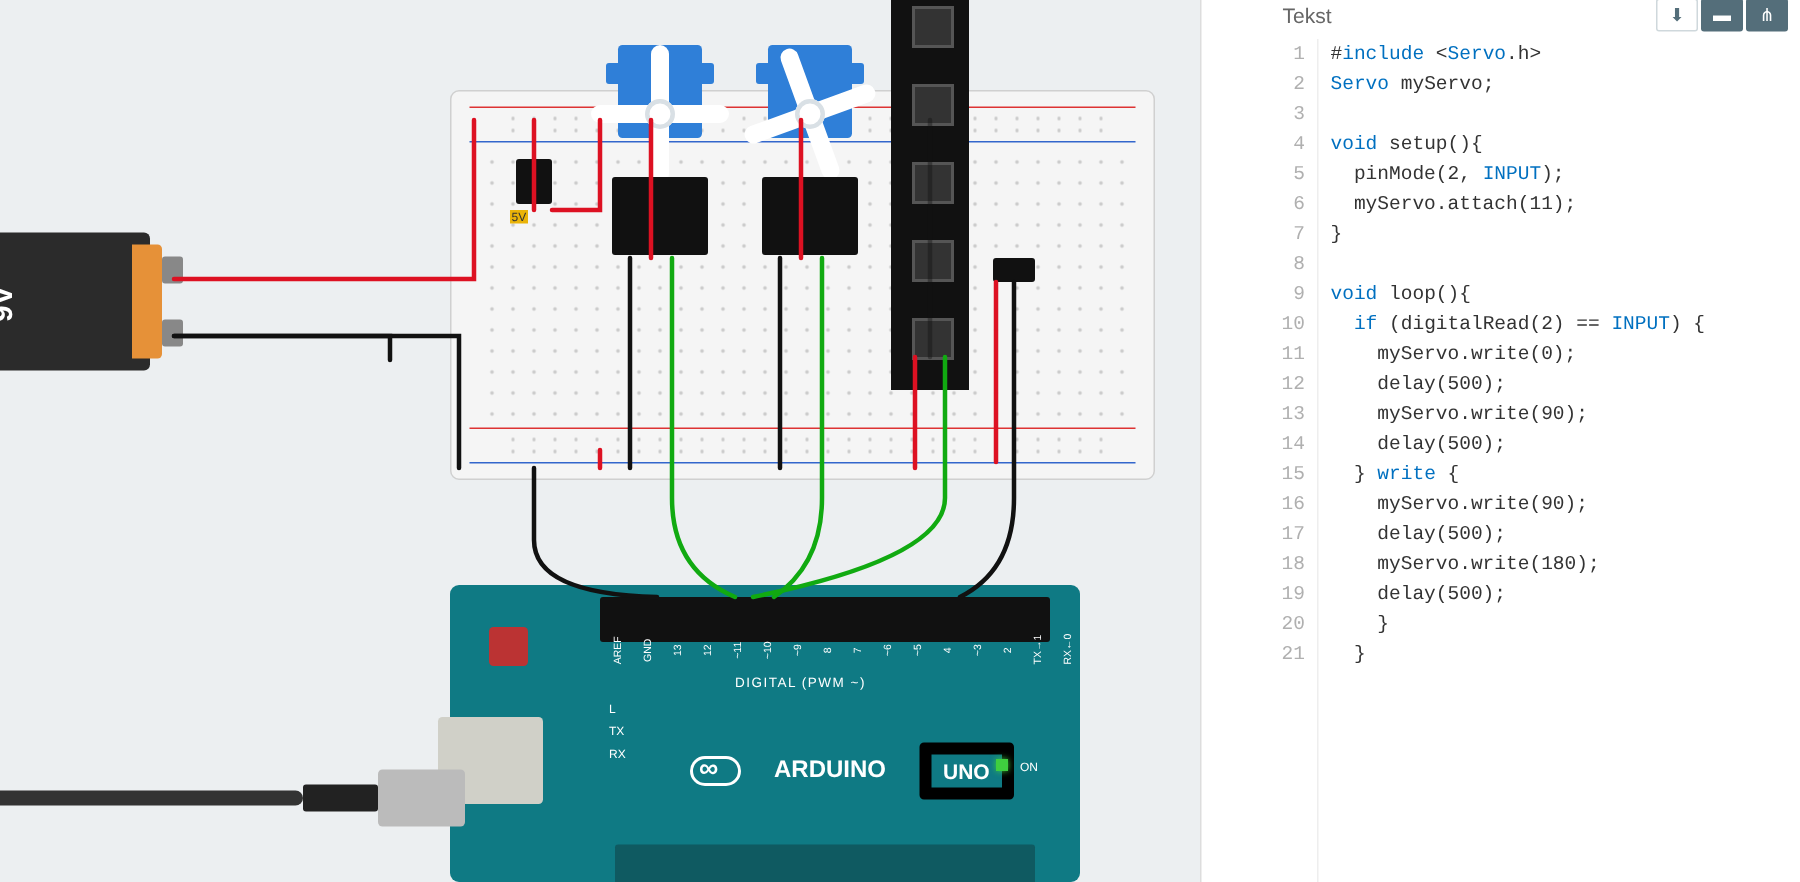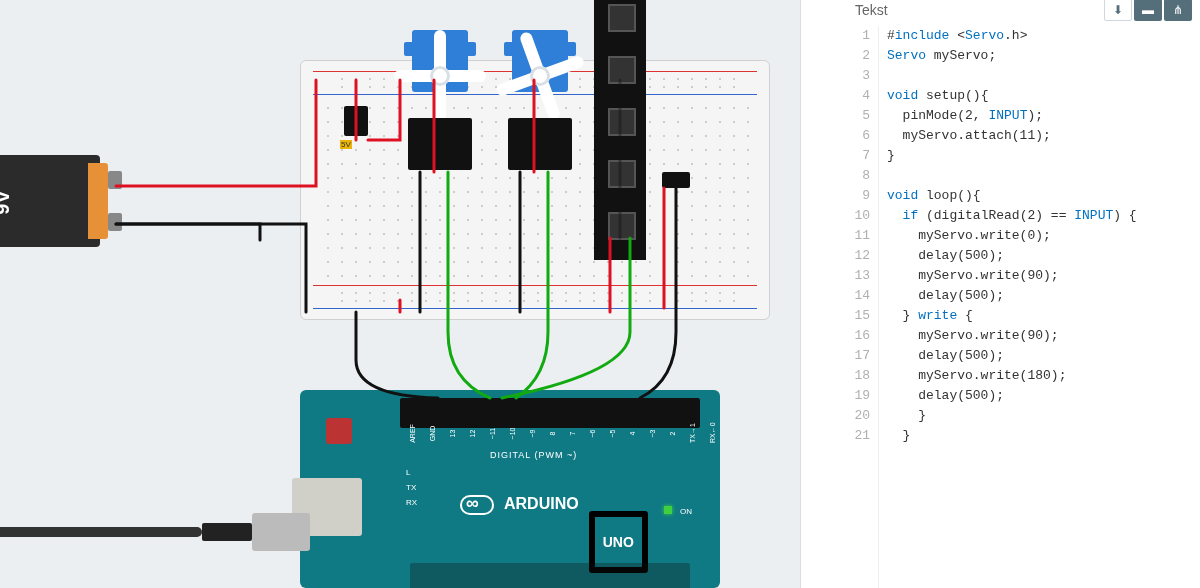--- a/index.html
+++ b/index.html
@@ -32,24 +32,24 @@
     background-image: radial-gradient(circle, #ccc 1.2px, transparent 1.4px);
     background-size: 14px 14px;}
   .bb-rail-holes { position:absolute; left:22px; right:12px; top:6px; height:16px;
     background-image: radial-gradient(circle, #ccc 1.1px, transparent 1.3px);
     background-size: 14px 8px;}
   .arduino { position:absolute; left:300px; top:390px; width:420px; height:198px; background:#0f7a84; border-radius:6px;}
   .arduino .header { position:absolute; top:8px; left:100px; width:300px; height:30px; background:#111; border-radius:2px;}
   .arduino .header2 { position:absolute; bottom:-5px; left:110px; width:280px; height:30px; background:#111; border-radius:2px; opacity:.3;}
   .arduino .usb { position:absolute; left:-8px; top:88px; width:70px; height:58px; background:#d0d0c8; border-radius:3px;}
   .arduino .reset { position:absolute; left:26px; top:28px; width:26px; height:26px; background:#b33; border-radius:3px;}
-  .ard-logo { position:absolute; left:160px; top:105px; color:#fff; font-weight:bold; font-size:16px; display:flex; gap:10px;}
+  .ard-logo { position:absolute; left:160px; top:105px; color:#fff; font-weight:bold; font-size:16px; display:flex; align-items:center; gap:22px;}
   .ard-inf { width:34px; height:20px; border:2px solid #fff; border-radius:12px; display:inline-block; position:relative;}
   .ard-inf::before{content:"∞"; position:absolute; left:4px; top:-4px; color:#fff; font-size:18px;}
-  .uno-box { border:6px solid #000000; color:#fff; font-size:14px; padding:17px 8px; border-radius:3px;margin-top:16px;}
+  .uno-box { border:8px solid #000000; color:#fff; font-size:14px; padding:3px 8px; border-radius:3px;}
   .pin-labels { position:absolute; top:40px; left:106px; display:flex; gap:1px; color:#fff; font-size:7px;}
   .pin-labels span { width:19px; text-align:center; transform:rotate(-90deg) translateY(-3px); transform-origin: center; display:inline-block;}
   .pin-row-label { position:absolute; top:60px; left:190px; color:#fff; font-size:9px; letter-spacing:1px;text-align:center;}
   .side-labels { position:absolute; left:106px; top:78px; color:#fff; font-size:8px; display:flex; flex-direction:column; gap:6px;}
   .on-label{position:absolute; right:28px; top:117px; color:#fff; font-size:8px;}
   .on-led{position:absolute; right:48px; top:116px; width:8px; height:8px; background:#3fcf3f; box-shadow:0 0 4px #3fcf3f;}
   .servo { position:absolute; width:72px; height:84px; }
   .servo .body { position:absolute; top:0; left:8px; width:56px; height:62px; background:#2f7fd8; border-radius:3px;}
   .servo .tab { position:absolute; top:12px; width:72px; left:0; height:14px; background:#2f7fd8; border-radius:2px;}
   .servo .hub { position:absolute; top:36px; left:26px; width:20px; height:20px; background:#fff; border-radius:50%; box-shadow:0 0 0 3px #d9e0e5 inset;}

